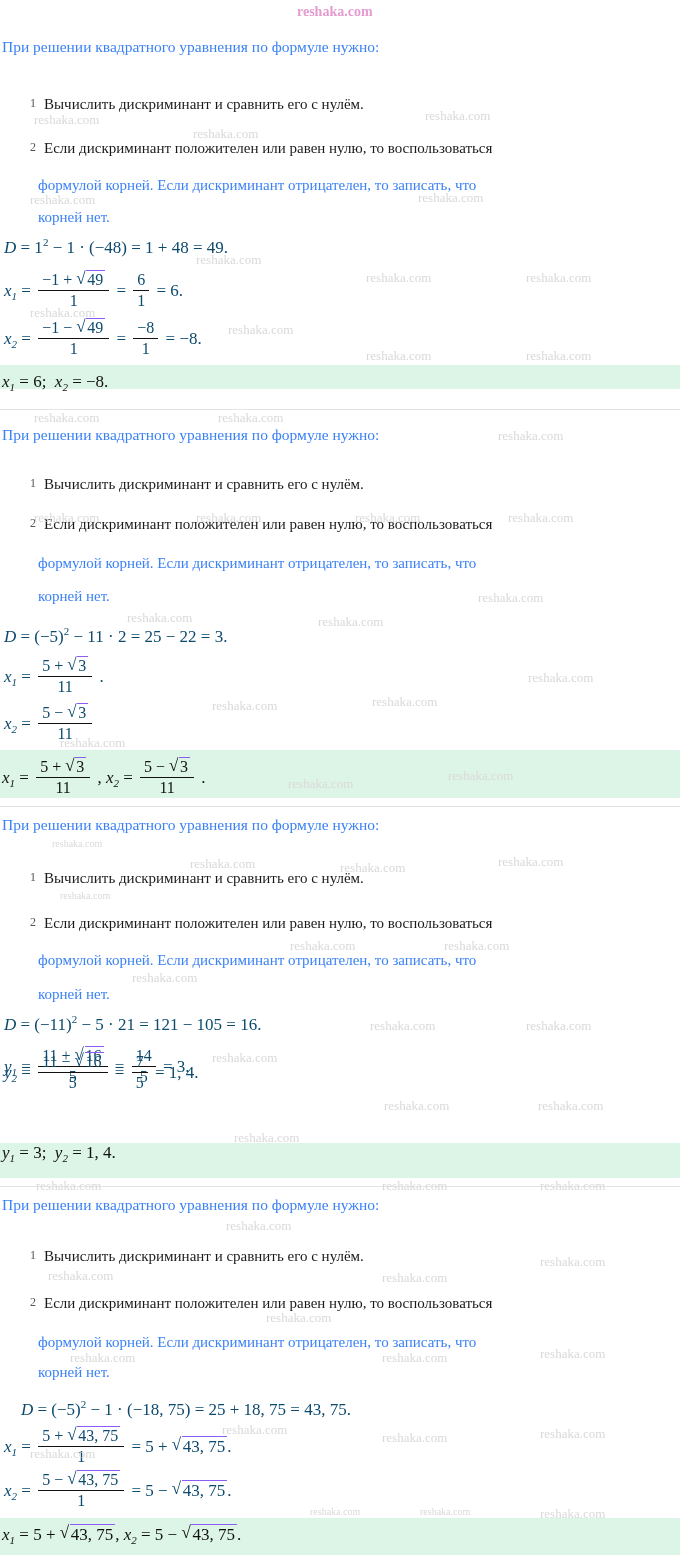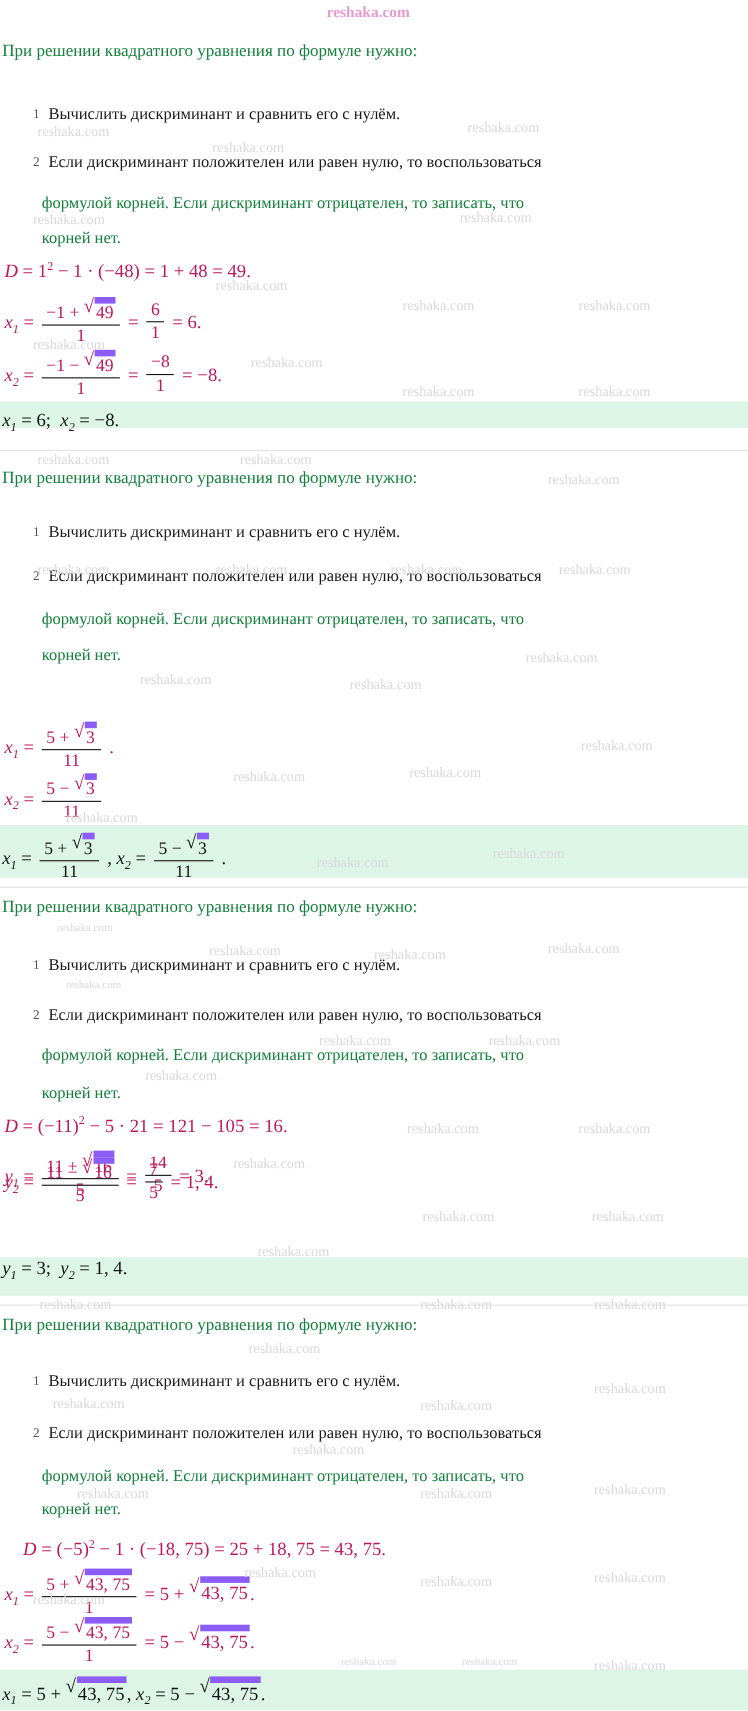--- a/index.html
+++ b/index.html
@@ -27,21 +27,21 @@
   }
   .wm.small { font-size: 10px; }
   .wm.top {
     color: #e59bd0;
     font-size: 14px;
     font-weight: bold;
   }
   .intro {
     font-family: "Liberation Serif", serif;
     font-size: 15.5px;
-    color: #15803d;
+    color: #3b82f6;
     position: absolute;
     left: 2px;
     white-space: nowrap;
     z-index: 2;
   }
   .step {
     position: absolute;
     font-family: "Liberation Serif", serif;
     font-size: 15px;
     color: #1a1a1a;
@@ -58,21 +58,21 @@
   }
   .step .txt {
     display: block;
     margin-left: 24px;
     white-space: nowrap;
   }
   .math {
     position: absolute;
     font-family: "Liberation Serif", serif;
     font-size: 17px;
-    color: #be185d;
+    color: #0c4a6e;
     white-space: nowrap;
     z-index: 3;
   }
   .math i, .mi { font-style: italic; font-family: "Liberation Serif", serif; }
   .sub {
     font-size: 11px;
     vertical-align: sub;
     font-style: italic;
   }
   .sup {
@@ -104,21 +104,21 @@
     padding-left: 10px;
   }
   .sqrt::before {
     content: "\221A";
     position: absolute;
     left: 0;
     top: -1px;
     font-size: 17px;
   }
   .sqrt > span {
-    border-top: 6px solid #8b5cf6;
+    border-top: 1px solid #8b5cf6;
     padding: 0 2px 0 1px;
     display: inline-block;
     text-align: center;
   }
   .answer {
     position: absolute;
     left: 0;
     width: 680px;
     background: #ddf5e6;
     z-index: 1;
@@ -206,20 +206,23 @@
     <span class="txt">Вычислить дискриминант и сравнить его с нулём.</span>
   </div>
 
   <div class="step" style="left:20px; top:516px; width:640px;">
     <span class="num">2</span>
     <span class="txt">Если дискриминант положителен или равен нулю, то воспользоваться</span>
   </div>
   <div class="intro" style="left:38px; top:555px; font-size:15px;">формулой корней. Если дискриминант отрицателен, то записать, что</div>
   <div class="intro" style="left:38px; top:588px; font-size:15px;">корней нет.</div>
 
+  <div class="math" style="left:4px; top:625px;">
+    <span class="mi">D</span> = (−5)<span class="sup">2</span> − 11 · 2 = 25 − 22 = 3.
+  </div>
 
   <div class="math" style="left:4px; top:658px;">
     <span class="mi">x</span><span class="sub">1</span> =
     <span class="frac">
       <span class="n">5 + <span class="sqrt"><span>3</span></span></span>
       <span class="d">11</span>
     </span>
     .
   </div>
 

